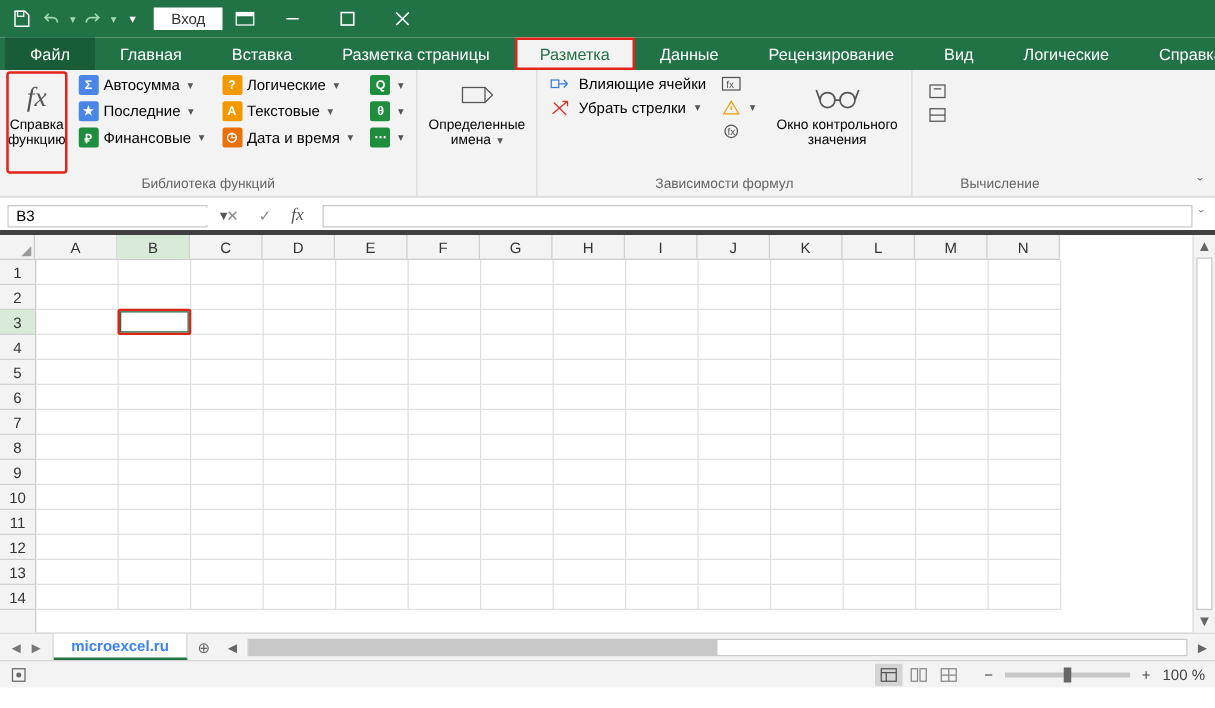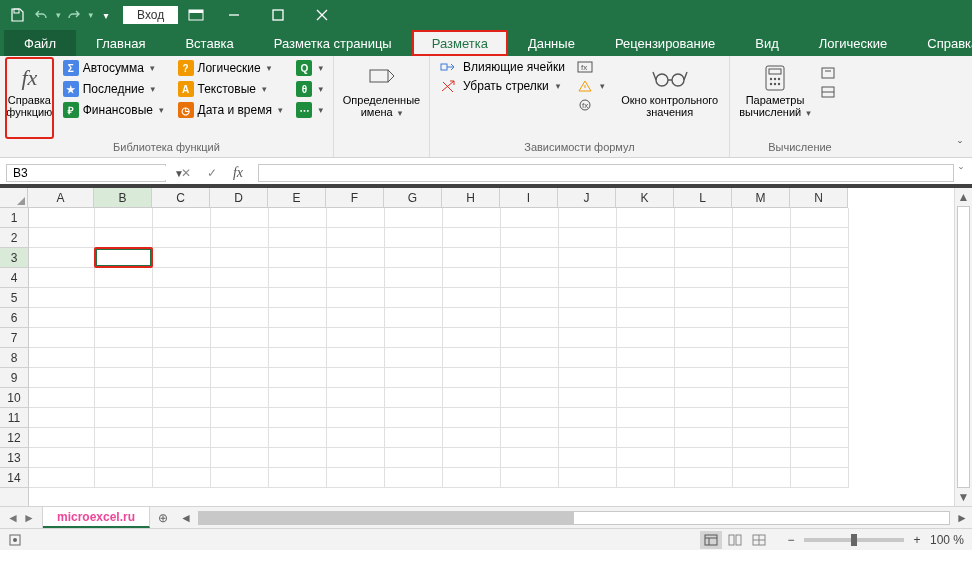--- a/index.html
+++ b/index.html
@@ -71,21 +71,21 @@
 .v-scroll .arrow { height:18px; display:flex; align-items:center; justify-content:center; cursor:pointer; color:#666; }
 .v-scroll .thumb { flex:1; background:#fff; border:1px solid #c8c8c8; margin:0 2px; }
 .grid-top { display:flex; }
 .grid-body { display:flex; flex:1; }
 
 
 .sheet-row { height: 22px; display:flex; align-items:stretch; border-top:1px solid #d4d4d4; background:#f3f3f3; }
 .sheet-nav { display:flex; align-items:center; gap:2px; padding:0 6px; border-right:1px solid #d4d4d4; }
 .sheet-nav-btn { width:14px; height:16px; cursor:pointer; color:#777; display:flex; align-items:center; justify-content:center; }
 .sheet-tabs { display:flex; align-items:stretch; flex:0 0 auto; }
-.sheet-tab { padding:0 14px; display:flex; align-items:center; background:#fff; border-right:1px solid #d4d4d4; border-bottom:2px solid #217346; color:#ec4899; font-weight:bold; font-size:12px; cursor:pointer; }
+.sheet-tab { padding:0 14px; display:flex; align-items:center; background:#fff; border-right:1px solid #d4d4d4; border-bottom:2px solid #217346; color:#3b82f6; font-weight:bold; font-size:12px; cursor:pointer; }
 .sheet-add { width:26px; display:flex; align-items:center; justify-content:center; cursor:pointer; color:#666; }
 .h-scroll { flex:1; display:flex; align-items:center; justify-content:flex-end; padding:0 2px; gap: 2px; }
 .h-scroll .track { flex:1; height:14px; background:#fff; border:1px solid #c8c8c8; margin:0 2px; position:relative; }
 .h-scroll .track .thumb { position:absolute; left:0; top:0; bottom:0; width:50%; background:#c8c8c8; }
 .h-scroll .sarrow { width:16px; height:16px; display:flex; align-items:center; justify-content:center; cursor:pointer; color:#666; }
 
 
 .status { height: 22px; background:#f3f3f3; border-top:1px solid #d4d4d4; display:flex; align-items:center; padding:0 8px; font-size:12px; color:#444; gap:14px; }
 .status .spacer { flex:1; }
 .view-btns { display:flex; gap:2px; }
@@ -321,36 +321,20 @@
           </div>
         <span>Окно контрольного</span>
         <span>значения</span>
       </div>
     </div>
     <div class="group-label">Зависимости формул</div>
   </div>
 
   <div class="group" style="width:140px;border-right:none">
     <div class="group-body">
-      <div class="big-btn" style="width:78px">
-        <div class="ic">
-            <svg width="24" height="26" viewBox="0 0 24 26">
-              <rect x="3" y="1" width="18" height="24" rx="2" fill="none" stroke="#555"></rect>
-              <rect x="6" y="4" width="12" height="5" fill="none" stroke="#555"></rect>
-              <circle cx="8" cy="14" r="1.2" fill="#555"></circle>
-              <circle cx="12" cy="14" r="1.2" fill="#555"></circle>
-              <circle cx="16" cy="14" r="1.2" fill="#555"></circle>
-              <circle cx="8" cy="19" r="1.2" fill="#555"></circle>
-              <circle cx="12" cy="19" r="1.2" fill="#555"></circle>
-              <circle cx="16" cy="19" r="1.2" fill="#555"></circle>
-            </svg>
-          </div>
-        <span>Параметры</span>
-        <span><span>вычислений</span> <span class="drop">▾</span></span>
-      </div>
       <div class="dep-col" style="margin-left:2px;margin-top:6px">
         <div class="dep-item">
             <span>
               <svg width="16" height="14">
                 <rect x="2" y="2" width="12" height="10" fill="none" stroke="#555"></rect>
                 <line x1="5" y1="5" x2="11" y2="5" stroke="#555"></line>
               </svg>
             </span>
           </div>
         <div class="dep-item">

